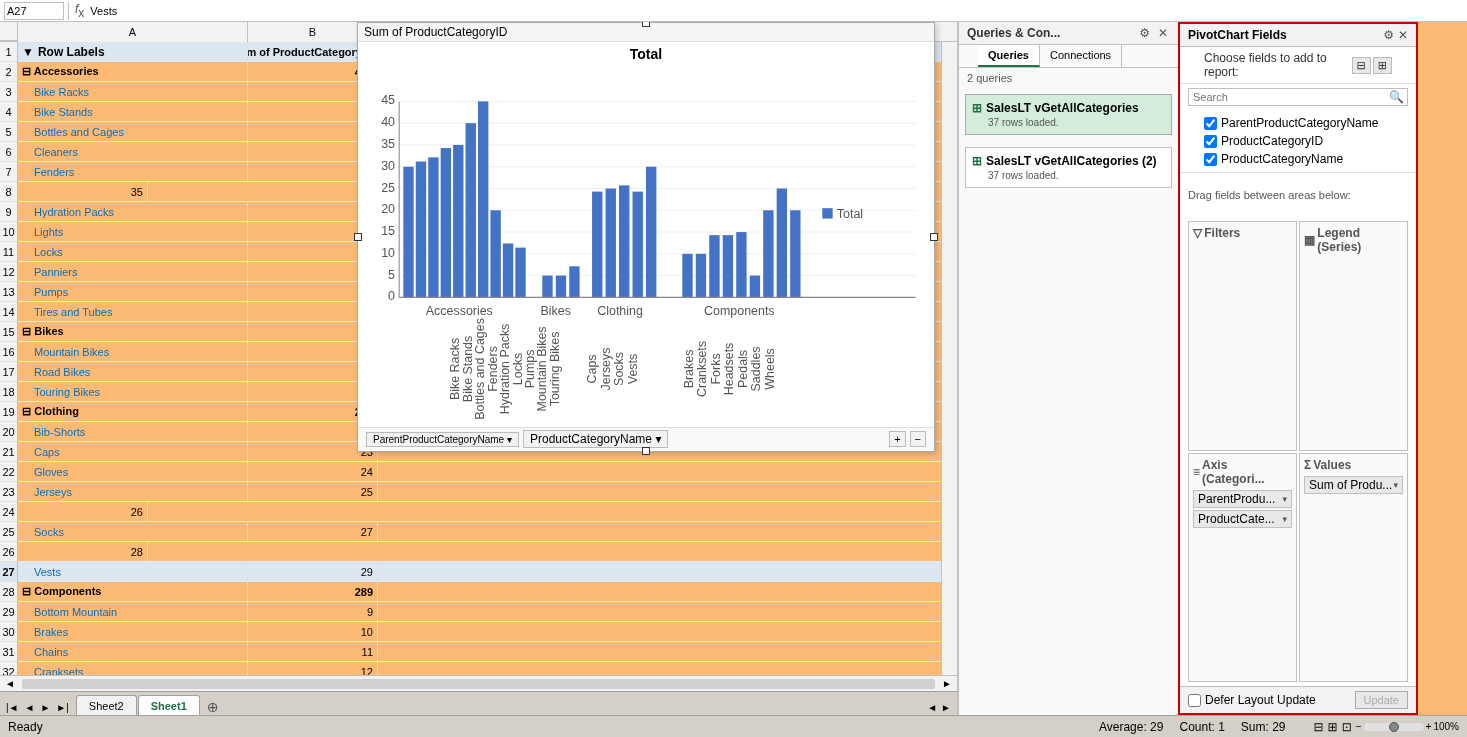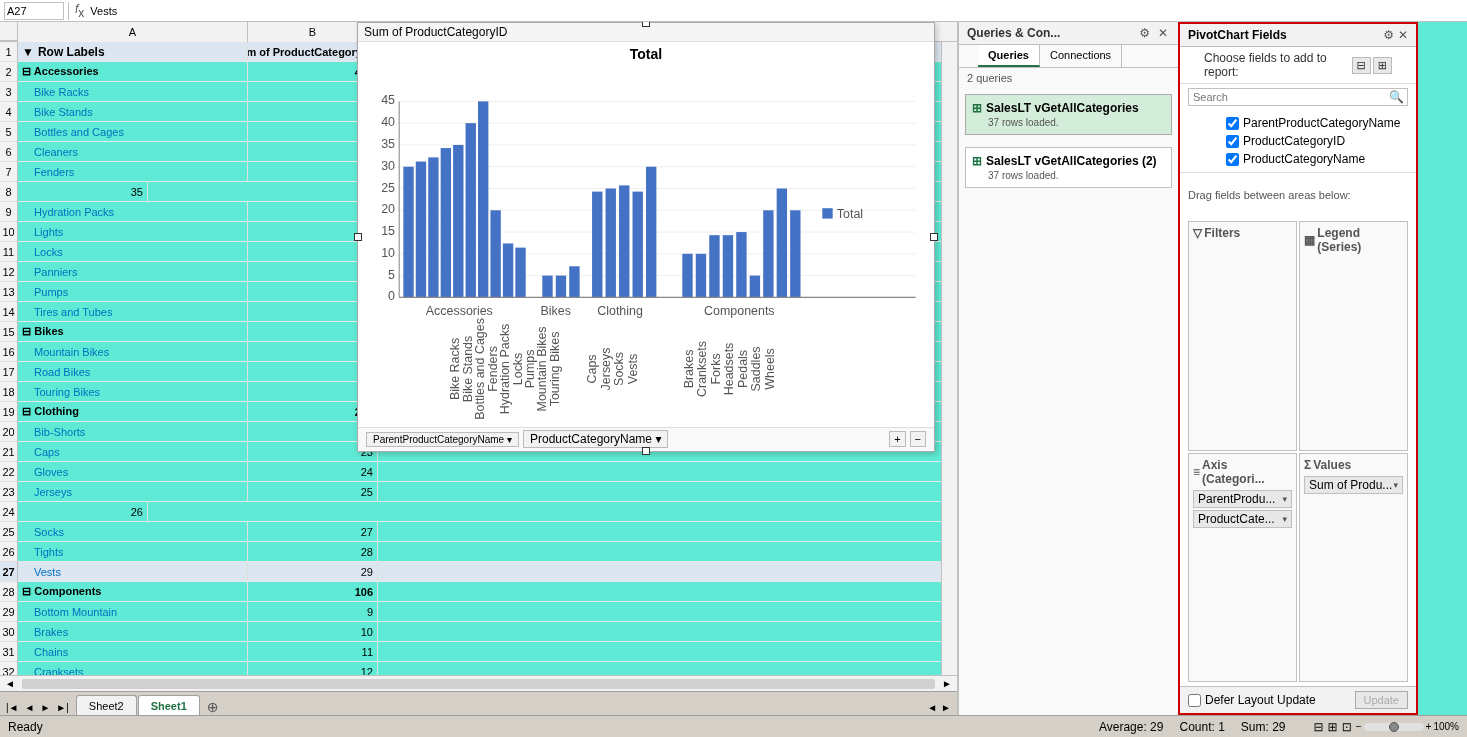--- a/index.html
+++ b/index.html
@@ -42,21 +42,21 @@
     
     .pivot-panel { width: 240px; min-width: 240px; background: #fff; border-left: 2px solid #e00; display: flex; flex-direction: column; }
     .pivot-header { display: flex; align-items: center; justify-content: space-between; padding: 4px 8px; background: #f2f2f2; border-bottom: 1px solid #c0c0c0; }
     .pivot-header-title { font-size: 12px; font-weight: bold; }
     .pivot-header-icons { display: flex; gap: 4px; }
     .pivot-desc { font-size: 11px; padding: 4px 24px; color: #333; border-bottom: 1px solid #e0e0e0; display: flex; align-items: center; justify-content: space-between; }
     .pivot-search { margin: 4px 8px; position: relative; }
     .pivot-search input { width: 100%; border: 1px solid #c0c0c0; padding: 2px 20px 2px 4px; font-size: 11px; }
     .pivot-search-icon { position: absolute; right: 4px; top: 50%; transform: translateY(-50%); font-size: 12px; color: #555; }
 
-    .pivot-fields { padding: 4px 0; flex: 0 0 auto; margin-left: 46px; }
+    .pivot-fields { padding: 4px 24px; flex: 0 0 auto; }
     .pivot-field-item { display: flex; align-items: center; gap: 4px; padding: 2px 0; font-size: 11px; }
     .pivot-field-cb { width: 13px; height: 13px; }
 
     .pivot-drag-label { font-size: 11px; padding: 16px 8px; color: #555; border-top: 1px solid #e0e0e0; }
     .pivot-areas { display: grid; grid-template-columns: 1fr 1fr; gap: 2px; padding: 4px 8px; flex: 1; }
     .pivot-area { border: 1px solid #c0c0c0; background: #f9f9f9; padding: 4px; min-height: 80px; display: flex; flex-direction: column; gap: 2px; }
     .pivot-area-header { font-size: 10px; color: #555; display: flex; align-items: center; gap: 2px; margin-bottom: 2px; font-weight: bold; }
     .pivot-area-item { font-size: 10px; background: #e8e8e8; border: 1px solid #c0c0c0; padding: 1px 4px; display: flex; align-items: center; justify-content: space-between; }
     .pivot-area-item-arrow { font-size: 9px; color: #555; }
 
@@ -71,21 +71,21 @@
     .formula-input { flex: 1; border: none; font-size: 11px; outline: none; }
 
     .bottom-status { height: 22px; background: #d4d0c8; border-top: 1px solid #a0a0a0; display: flex; align-items: center; padding: 0 8px; gap: 16px; font-size: 11px; }
 
     
     .pivot-panel { border: 2px solid #cc0000; }
   </style>
 </head>
 <body>
 
-<div style="display:flex; flex-direction:column; width:1467px; height:737px; background:#5eead4;">
+<div style="display:flex; flex-direction:column; width:1467px; height:737px; background:#fdba74;">
 
   <div class="formula-bar">
     <input class="name-box" value="A27" style="">
     <div class="formula-bar-sep"></div>
     <span style="font-size:13px; color:#555; padding:0 2px;"><i>f</i><sub>x</sub></span>
     <input class="formula-input" value="Vests" style="">
   </div>
 
   <div style="display:flex; flex:1; overflow:hidden;">
 
@@ -269,32 +269,31 @@
           <div class="data-row">
             <div class="cell cell-b">26</div>
           </div>
 
           <div class="data-row">
             <div class="cell cell-a cell-blue cell-indent1">Socks</div>
             <div class="cell cell-b">27</div>
           </div>
 
           <div class="data-row">
-            <div class="cell cell-a cell-blue cell-indent1">Tights</div>
             <div class="cell cell-b">28</div>
           </div>
 
           <div class="data-row" style="background:#dce6f1;">
             <div class="cell cell-a cell-blue cell-indent1">Vests</div>
             <div class="cell cell-b">29</div>
           </div>
 
           <div class="data-row">
             <div class="cell cell-a cell-bold">⊟ Components</div>
-            <div class="cell cell-b cell-bold">106</div>
+            <div class="cell cell-b cell-bold">289</div>
           </div>
 
           <div class="data-row">
             <div class="cell cell-a cell-blue cell-indent1">Bottom Mountain</div>
             <div class="cell cell-b">9</div>
           </div>
 
           <div class="data-row">
             <div class="cell cell-a cell-blue cell-indent1">Brakes</div>
             <div class="cell cell-b">10</div>

